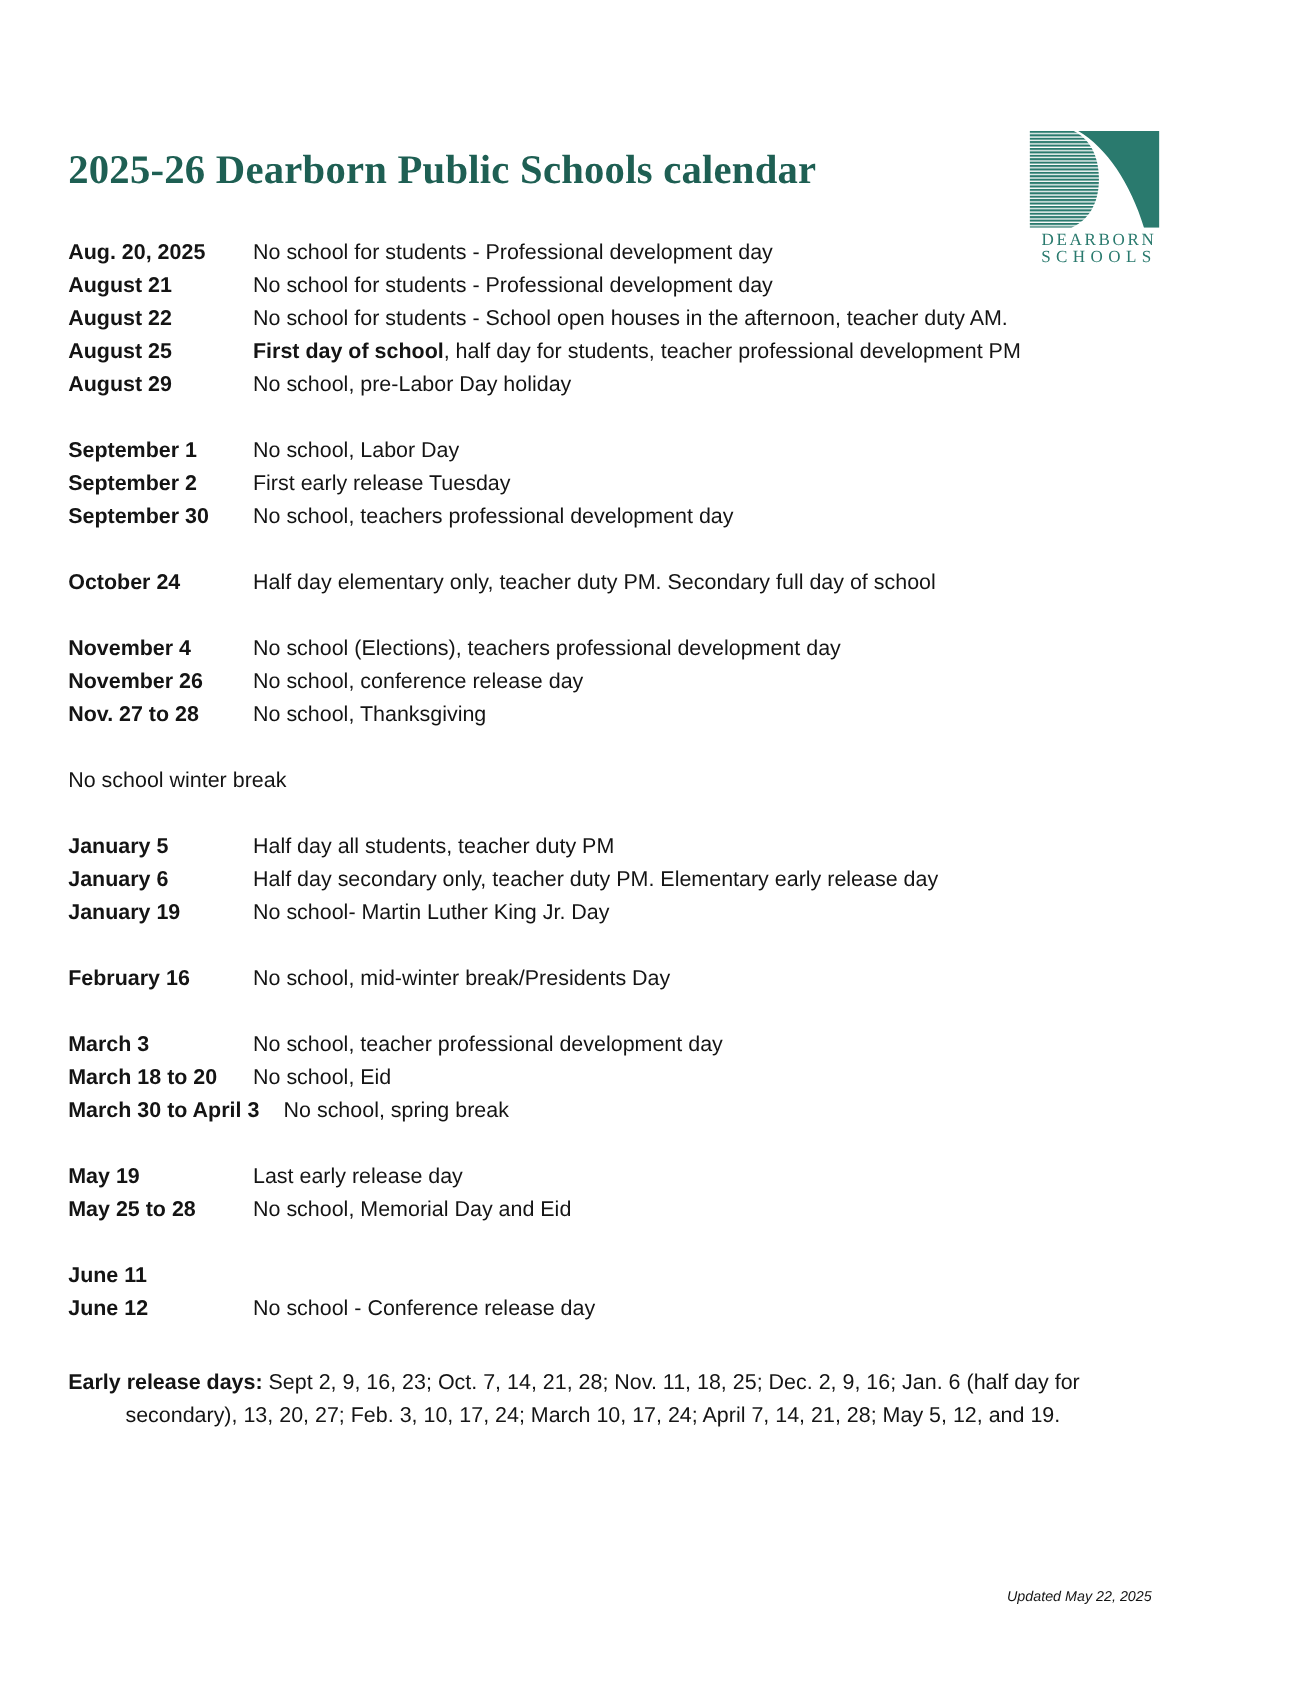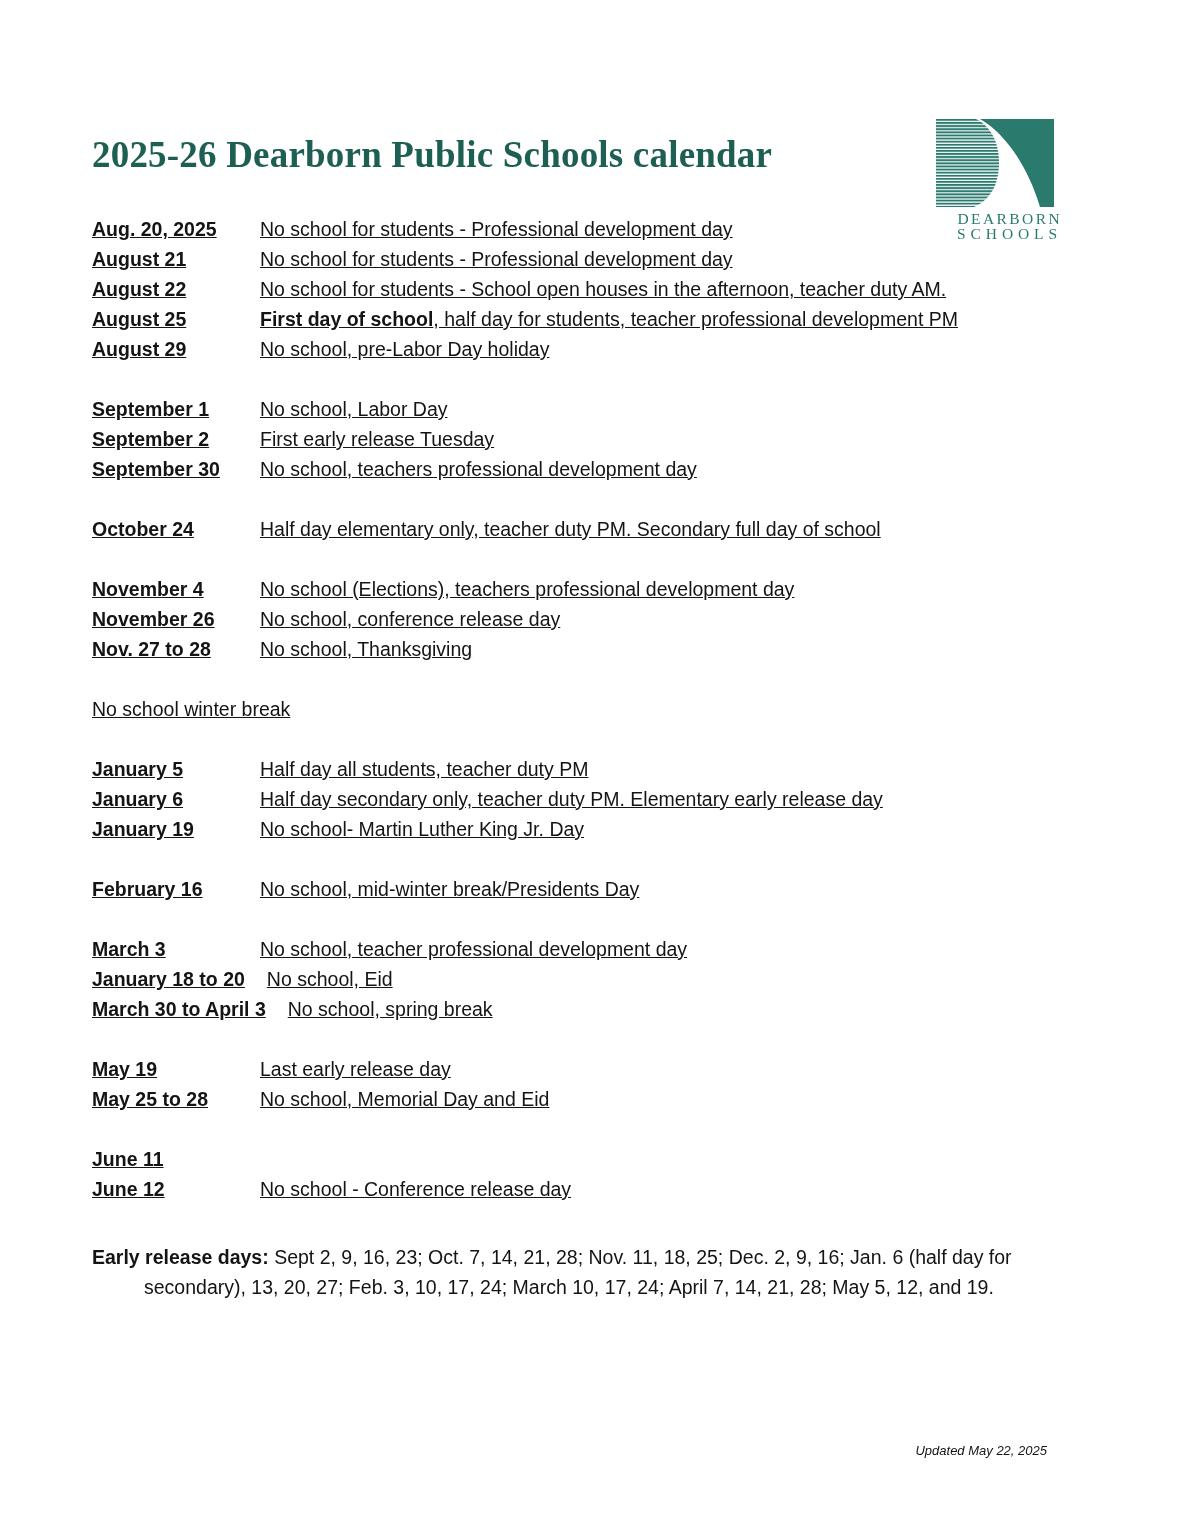--- a/index.html
+++ b/index.html
@@ -9,48 +9,48 @@
   }
   html,body{margin:0;padding:0;background:#ffffff;}
   .page{
     position:relative;
     width:1187px;height:1536px;
     background:#ffffff;
     color:var(--text-color);
     font-family:"Liberation Sans",sans-serif;
     overflow:hidden;
   }
-  .content{padding:133px 40px 0 92px;}
+  .content{padding:133px 40px 0 62px;}
   h1.title{
     margin:0;
     font-family:"Liberation Serif",serif;
     font-weight:bold;
     font-size:37px;
     line-height:44px;
     color:var(--accent-teal);
     letter-spacing:0.2px;
   }
   .logo{
     position:absolute;
     left:936px;top:119px;
     width:126px;
-    text-align:right;
+    text-align:center;
   }
   .logo svg{display:block;}
   .logo-line{
     font-family:"Liberation Serif",serif;
     color:var(--logo-teal);
     font-size:15.5px;
     line-height:15px;
     white-space:nowrap;
   }
   .logo-line.l1{letter-spacing:2.4px;margin-top:4px;}
   .logo-line.l2{letter-spacing:4.9px;}
   .groups{margin-top:37px;}
-  .group{margin:0;text-decoration:underline;}
+  .group{margin:0;}
   .group + .group{margin-top:30px;}
   .row{
     display:flex;
     align-items:flex-start;
     font-size:19.5px;
     line-height:30px;
   }
   .date{
     font-weight:bold;
     flex:0 0 auto;
@@ -181,21 +181,21 @@
             <span class="date">February 16</span>
             <span class="desc">No school, mid-winter break/Presidents Day</span>
           </div>
         </div>
         <div class="group">
           <div class="row">
             <span class="date">March 3</span>
             <span class="desc">No school, teacher professional development day</span>
           </div>
           <div class="row">
-            <span class="date">January 18 to 20</span>
+            <span class="date">March 18 to 20</span>
             <span class="desc">No school, Eid</span>
           </div>
           <div class="row">
             <span class="date">March 30 to April 3</span>
             <span class="desc">No school, spring break</span>
           </div>
         </div>
         <div class="group">
           <div class="row">
             <span class="date">May 19</span>

